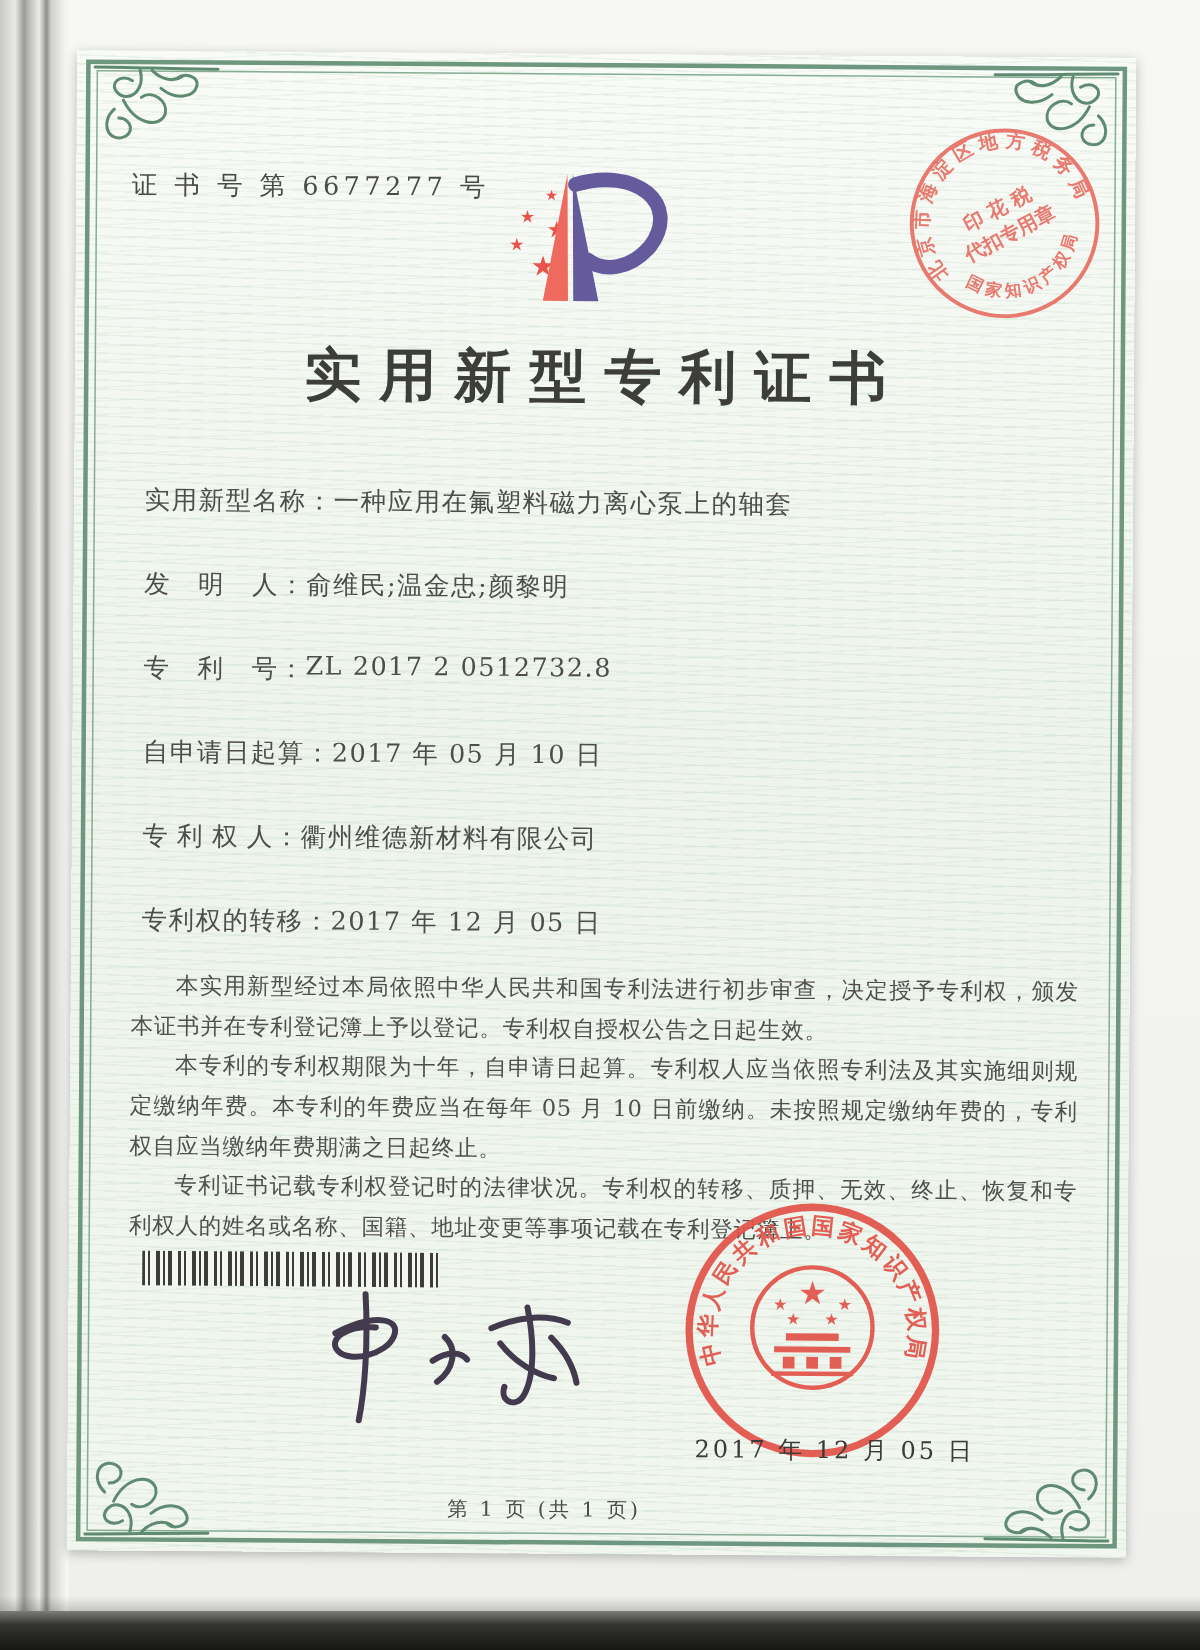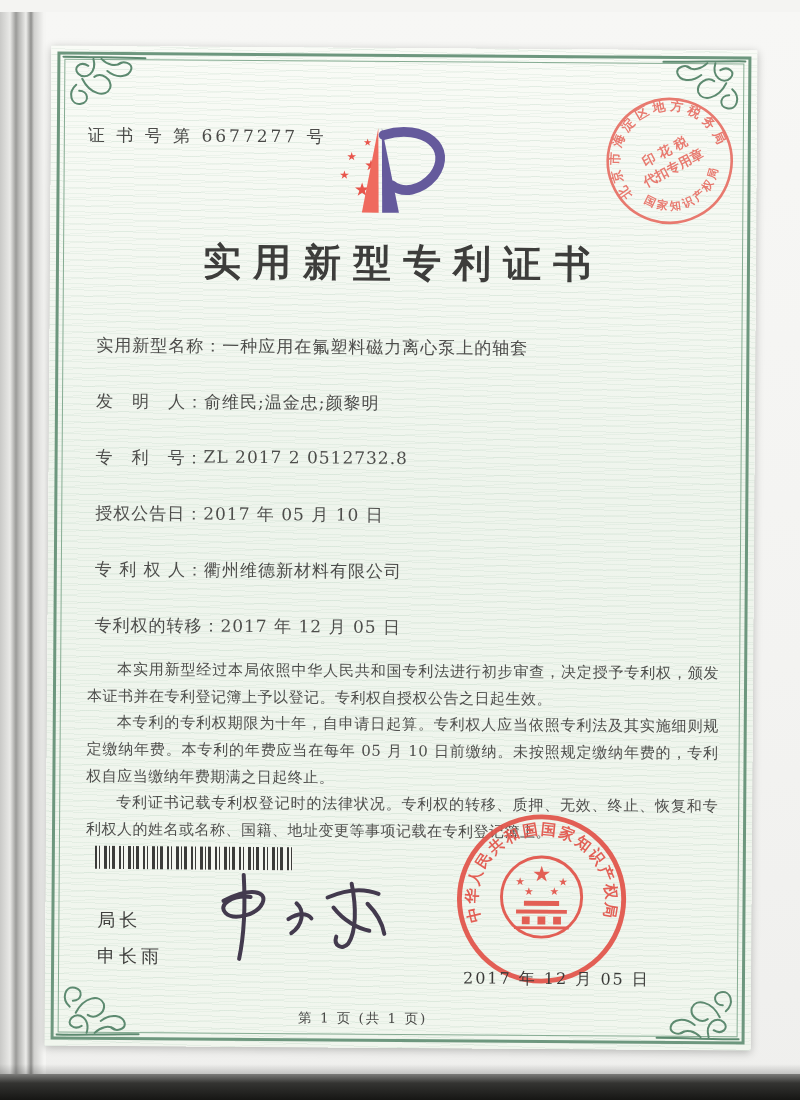--- a/index.html
+++ b/index.html
@@ -2,21 +2,21 @@
 <html><head>
 <meta charset="utf-8">
 <style>
   html,body{margin:0;padding:0;}
   body{
     width:800px;height:1100px;overflow:hidden;
     background:#f4f4f2;
     font-family:"DejaVu Serif","Liberation Serif",serif;
     position:relative;
   }
-  .photo{position:absolute;inset:0;background:linear-gradient(180deg,#f7f7f5 0,#f3f3f1 60%,#efefed 100%);margin-top:12px;}
+  .photo{position:absolute;inset:0;background:linear-gradient(180deg,#f7f7f5 0,#f3f3f1 60%,#efefed 100%);}
   
   .spine{
     position:absolute;left:0;top:0;width:46px;height:1100px;
     background:linear-gradient(90deg,#c9c9c7 0,#e9e9e7 10px,#9a9a98 16px,#b8b8b6 19px,#ececea 26px,#8f8f8d 31px,#d0d0ce 34px,#f5f5f3 44px);
   }
   .bottom-edge{
     position:absolute;left:0;bottom:0;height:26px;width:800px;
     background:linear-gradient(180deg,#7c7c7a 0,#343432 35%,#161614 100%);
   }
   .bottom-shadow{position:absolute;left:0;bottom:26px;height:10px;width:800px;background:linear-gradient(180deg,rgba(0,0,0,0) 0,rgba(0,0,0,.18) 100%);}
@@ -45,21 +45,21 @@
 
   .tax-stamp{position:absolute;left:548px;top:40px;width:142px;height:142px;transform:rotate(-28deg);opacity:.85;}
 
   .title{
     position:absolute;left:0;top:190px;width:100%;text-align:center;
     font-size:38px;font-weight:bold;color:#3d3d3b;letter-spacing:12px;margin:0;
   }
 
   .fields{position:absolute;left:47px;top:288px;width:620px;}
   .field-row{height:56px;font-size:17px;color:#4d4d4b;display:flex;align-items:flex-start;}
-  .field-label{white-space:pre;letter-spacing:1px;}
+  .field-label{white-space:pre;letter-spacing:1px;font-family:Liberation Serif, serif;}
   .field-value{letter-spacing:1px;}
 
   .paragraphs{
     position:absolute;left:40px;top:610px;width:632px;
     font-size:15px;line-height:1.78;color:#4f4f4d;text-align:justify;
   }
   .paragraphs p{margin:0;text-indent:2em;letter-spacing:.5px;}
 
   .barcode{
     position:absolute;left:49px;top:800px;width:198px;height:23px;
@@ -152,45 +152,41 @@
       </div>
       <div class="field-row">
         <span class="field-label">发　明　人：</span>
         <span class="field-value">俞维民;温金忠;颜黎明</span>
       </div>
       <div class="field-row">
         <span class="field-label">专　利　号：</span>
         <span class="field-value">ZL 2017 2 0512732.8</span>
       </div>
       <div class="field-row">
-        <span class="field-label">授权公告日：</span>
+        <span class="field-label">自申请日起算：</span>
         <span class="field-value">2017 年 05 月 10 日</span>
       </div>
       <div class="field-row">
         <span class="field-label">专 利 权 人：</span>
         <span class="field-value">衢州维德新材料有限公司</span>
       </div>
       <div class="field-row">
         <span class="field-label">专利权的转移：</span>
         <span class="field-value">2017 年 12 月 05 日</span>
       </div>
     </div>
 
     <div class="paragraphs">
       <p>本实用新型经过本局依照中华人民共和国专利法进行初步审查，决定授予专利权，颁发本证书并在专利登记簿上予以登记。专利权自授权公告之日起生效。</p>
       <p>本专利的专利权期限为十年，自申请日起算。专利权人应当依照专利法及其实施细则规定缴纳年费。本专利的年费应当在每年 05 月 10 日前缴纳。未按照规定缴纳年费的，专利权自应当缴纳年费期满之日起终止。</p>
       <p>专利证书记载专利权登记时的法律状况。专利权的转移、质押、无效、终止、恢复和专利权人的姓名或名称、国籍、地址变更等事项记载在专利登记簿上。</p>
     </div>
 
     <div class="barcode"></div>
 
-    <div class="signer">
-      <div>局长</div>
-      <div>申长雨</div>
-    </div>
 
     <svg class="signature" viewBox="0 0 210 100">
       <g fill="none" stroke="#433a4e" stroke-width="4" stroke-linecap="round">
         <path d="M28,34 C55,20 72,24 67,36 C62,48 38,54 30,46 C22,38 37,28 55,30"></path>
         <path d="M48,8 C50,40 48,72 44,92"></path>
         <path d="M101,36 C110,44 107,58 96,66"></path>
         <path d="M93,52 C103,45 112,46 116,51"></path>
         <path d="M132,30 C152,21 170,21 183,26"></path>
         <path d="M156,16 C161,40 161,64 153,76 C147,83 138,78 141,69"></path>
         <path d="M138,40 C148,53 163,61 174,63"></path>

